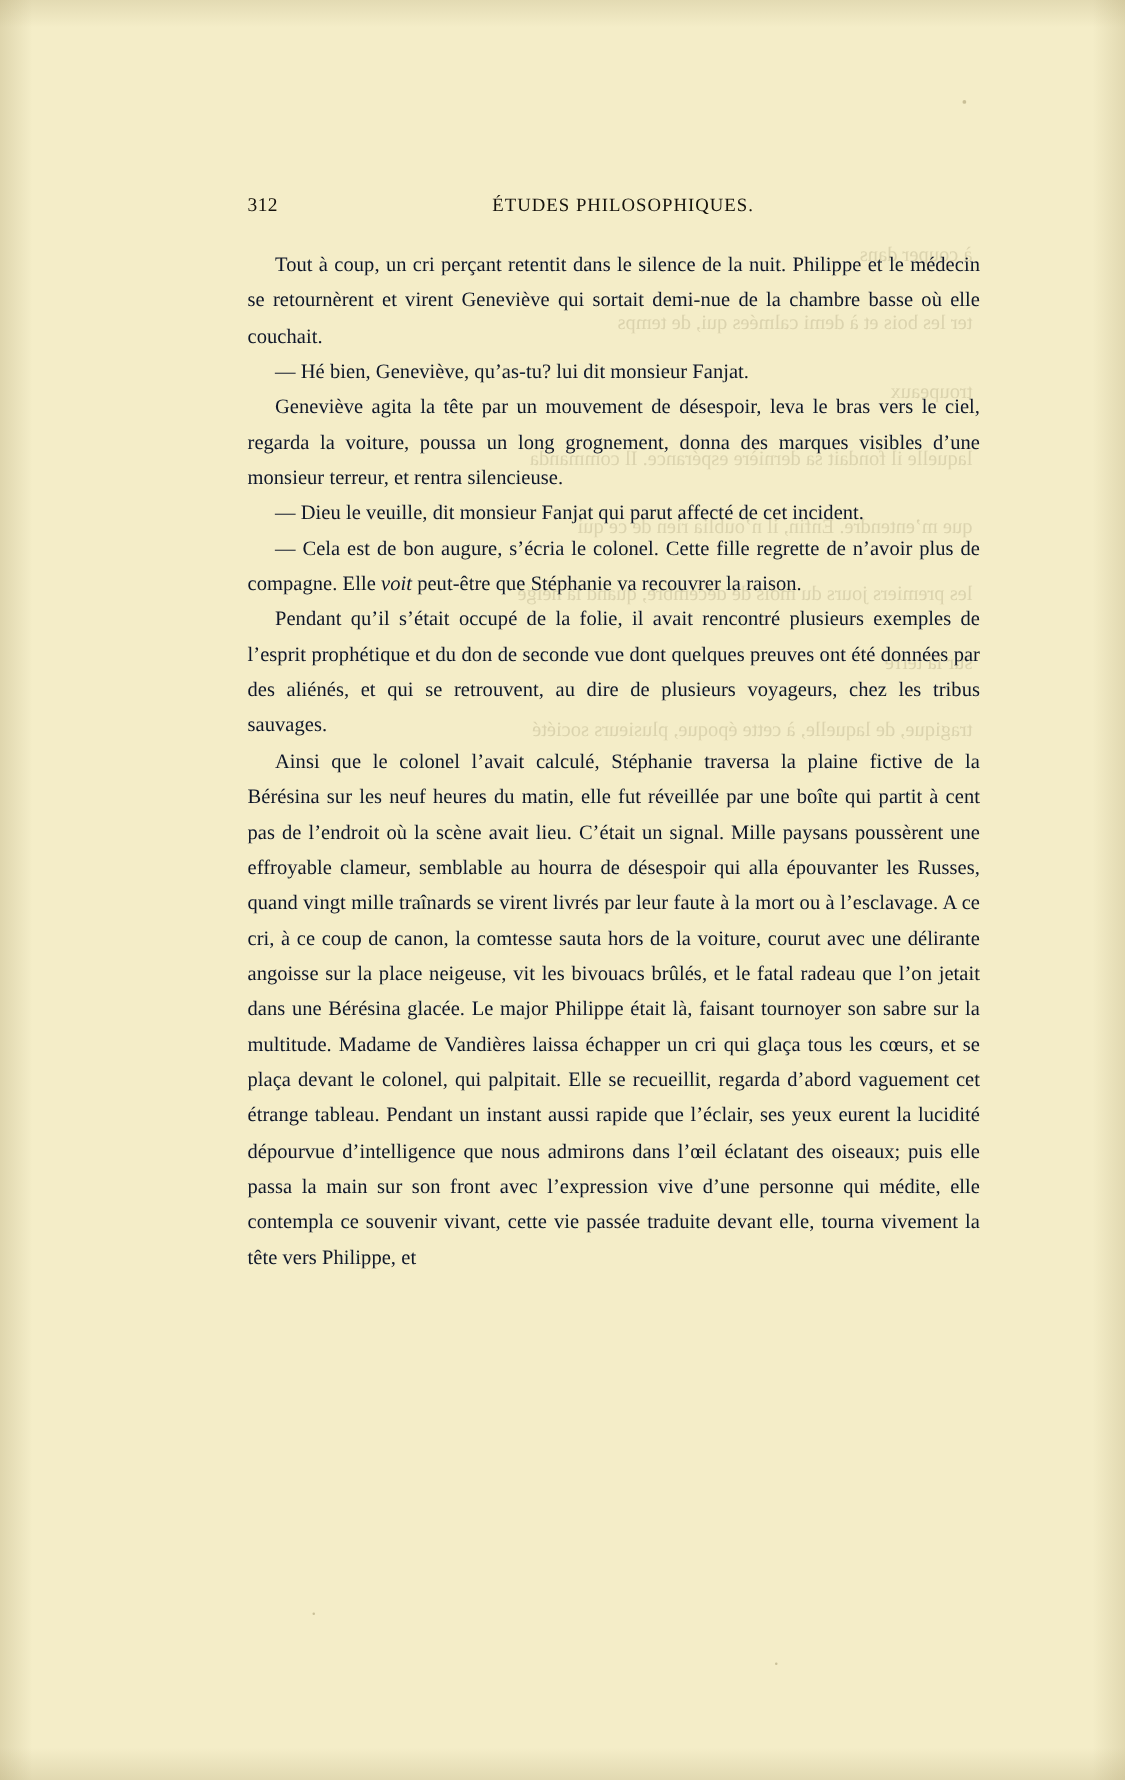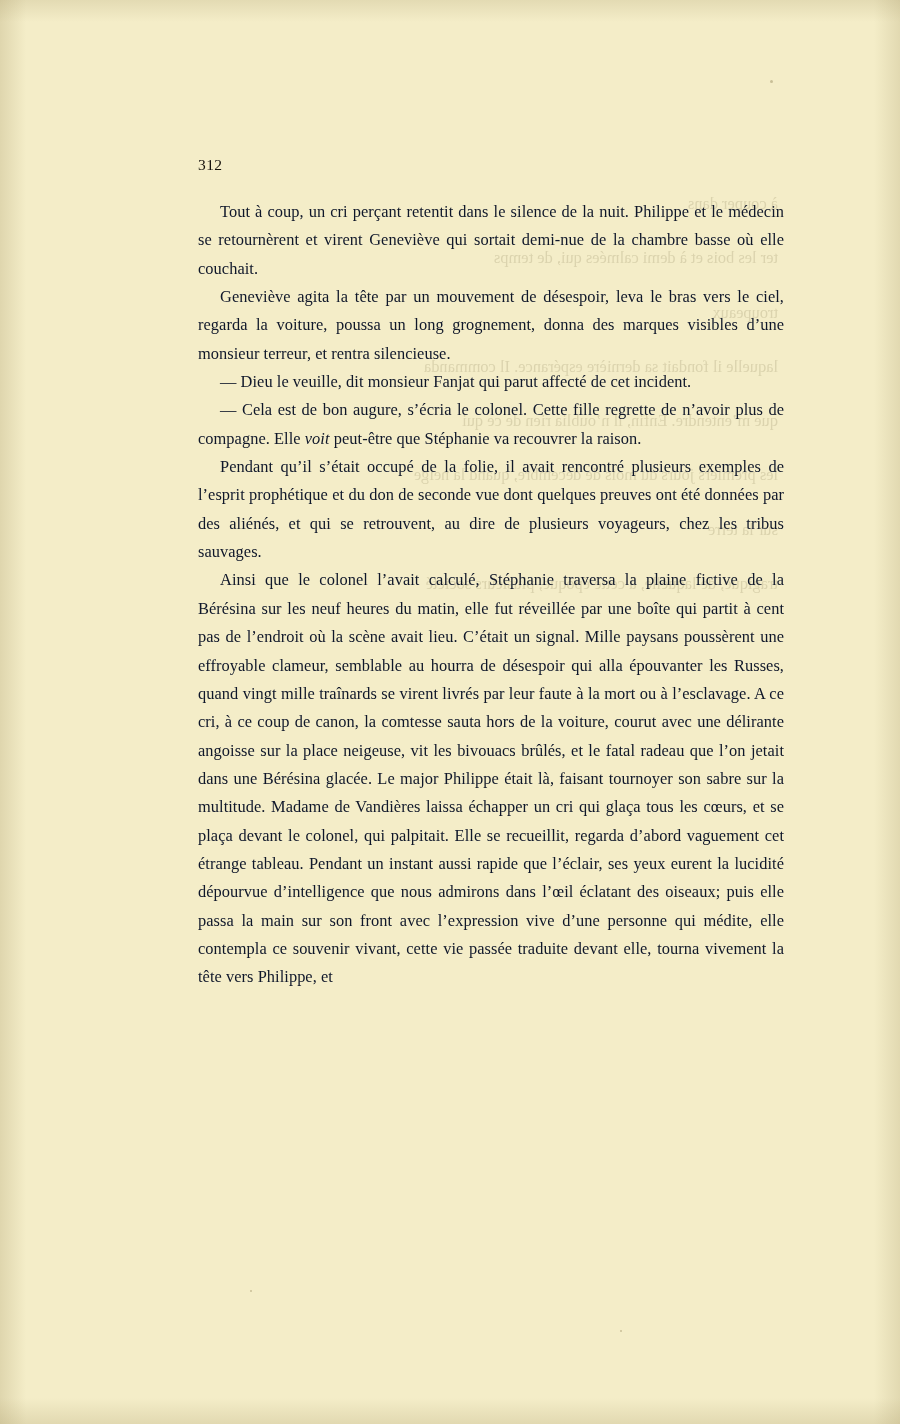--- a/index.html
+++ b/index.html
@@ -136,24 +136,26 @@
     <p>que m’entendre. Enfin, il n’oublia rien de ce qui</p>
     <p>les premiers jours du mois de décembre, quand la neige</p>
     <p>sur la terre</p>
     <p>tragique, de laquelle, à cette époque, plusieurs société</p>
   </div>
 
   <div class="page-inner">
 
     <div class="running-head">
       <div class="folio">312</div>
+      <div class="head-title">ÉTUDES PHILOSOPHIQUES.</div>
     </div>
 
     <div class="body-text">
       <p>Tout à coup, un cri perçant retentit dans le silence de la nuit. Philippe et le médecin se retournèrent et virent Geneviève qui sortait demi-nue de la chambre basse où elle couchait.</p>
+      <p class="dash">— Hé bien, Geneviève, qu’as-tu? lui dit monsieur Fanjat.</p>
       <p>Geneviève agita la tête par un mouvement de désespoir, leva le bras vers le ciel, regarda la voiture, poussa un long grognement, donna des marques visibles d’une monsieur terreur, et rentra silencieuse.</p>
       <p class="dash">— Dieu le veuille, dit monsieur Fanjat qui parut affecté de cet incident.</p>
       <p class="dash"><span>— Cela est de bon augure, s’écria le colonel. Cette fille regrette de n’avoir plus de compagne. Elle </span><em>voit</em><span> peut-être que Stéphanie va recouvrer la raison.</span></p>
       <p>Pendant qu’il s’était occupé de la folie, il avait rencontré plusieurs exemples de l’esprit prophétique et du don de seconde vue dont quelques preuves ont été données par des aliénés, et qui se retrouvent, au dire de plusieurs voyageurs, chez les tribus sauvages.</p>
       <p>Ainsi que le colonel l’avait calculé, Stéphanie traversa la plaine fictive de la Bérésina sur les neuf heures du matin, elle fut réveillée par une boîte qui partit à cent pas de l’endroit où la scène avait lieu. C’était un signal. Mille paysans poussèrent une effroyable clameur, semblable au hourra de désespoir qui alla épouvanter les Russes, quand vingt mille traînards se virent livrés par leur faute à la mort ou à l’esclavage. A ce cri, à ce coup de canon, la comtesse sauta hors de la voiture, courut avec une délirante angoisse sur la place neigeuse, vit les bivouacs brûlés, et le fatal radeau que l’on jetait dans une Bérésina glacée. Le major Philippe était là, faisant tournoyer son sabre sur la multitude. Madame de Vandières laissa échapper un cri qui glaça tous les cœurs, et se plaça devant le colonel, qui palpitait. Elle se recueillit, regarda d’abord vaguement cet étrange tableau. Pendant un instant aussi rapide que l’éclair, ses yeux eurent la lucidité dépourvue d’intelligence que nous admirons dans l’œil éclatant des oiseaux; puis elle passa la main sur son front avec l’expression vive d’une personne qui médite, elle contempla ce souvenir vivant, cette vie passée traduite devant elle, tourna vivement la tête vers Philippe, et</p>
     </div>
 
   </div>
 
   <div class="edge left"></div>

